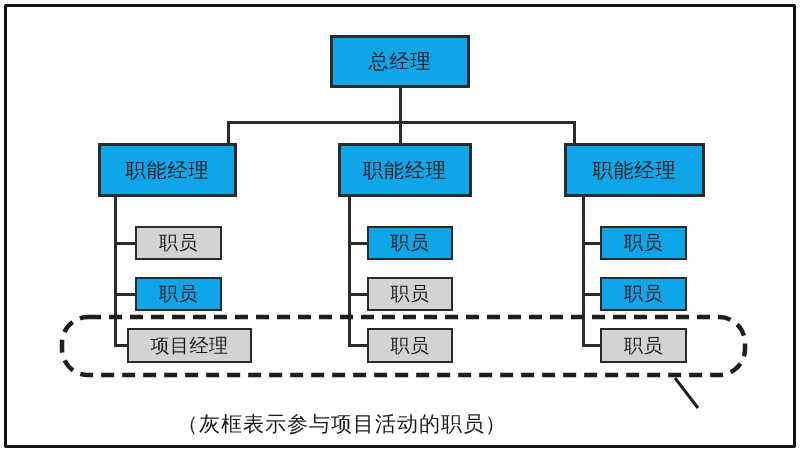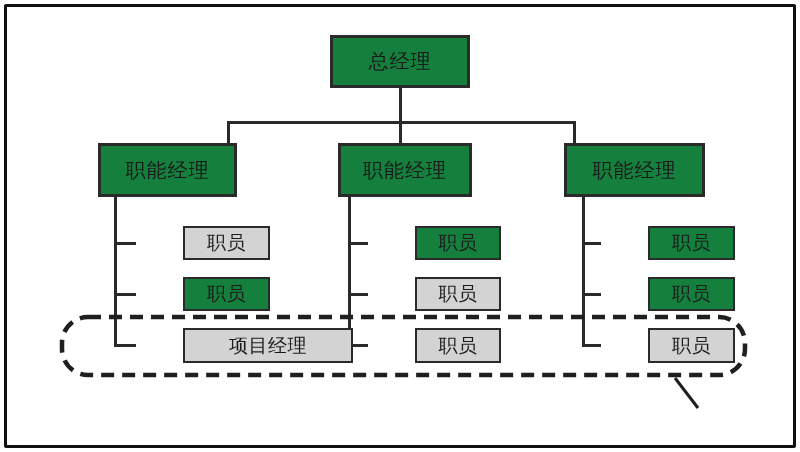--- a/index.html
+++ b/index.html
@@ -5,26 +5,26 @@
   html,body{margin:0;padding:0;background:#ffffff;}
   #canvas{
     position:relative;width:800px;height:452px;background:#ffffff;overflow:hidden;
     font-family:"DejaVu Sans","Liberation Sans",sans-serif;color:#1b1b1b;
   }
   .frame{
     position:absolute;left:4px;top:4px;width:786px;height:438px;
     border:3px solid #111;border-radius:2px;background:#fff;
   }
   .node{
-    position:absolute;box-sizing:border-box;border:3px solid #2a2a2a;background:#15803d;
+    position:absolute;box-sizing:border-box;border:3px solid #2a2a2a;background:#0ea5e9;
     display:flex;align-items:center;justify-content:center;
     font-size:20px;letter-spacing:1px;white-space:nowrap;
   }
   .node.gray{background:#d3d3d3;}
-  .staff{font-size:19px;letter-spacing:0.5px;border-width:2.5px;margin-left:48px;}
+  .staff{font-size:19px;letter-spacing:0.5px;border-width:2.5px;}
   .line{position:absolute;background:#2a2a2a;}
   .caption{
     position:absolute;font-size:21px;letter-spacing:1px;white-space:nowrap;
     color:#1b1b1b;text-align:center;
   }
   svg{position:absolute;overflow:visible;}
 </style>
 </head>
 <body>
 
@@ -73,21 +73,21 @@
   <div class="node" style="left:564px;top:143px;width:141px;height:54px;">
     <span>职能经理</span>
   </div>
 
   <div class="node staff gray" style="left:135px;top:226px;width:87px;height:34px;">
     <span>职员</span>
   </div>
   <div class="node staff" style="left:135px;top:277px;width:87px;height:34px;">
     <span>职员</span>
   </div>
-  <div class="node staff gray" style="left:135px;top:328px;width:170px;height:35px;">
+  <div class="node staff gray" style="left:127px;top:328px;width:125px;height:35px;">
     <span>项目经理</span>
   </div>
 
   <div class="node staff" style="left:367px;top:226px;width:86px;height:34px;">
     <span>职员</span>
   </div>
   <div class="node staff gray" style="left:367px;top:277px;width:86px;height:34px;">
     <span>职员</span>
   </div>
   <div class="node staff gray" style="left:367px;top:328px;width:86px;height:35px;">
@@ -97,13 +97,14 @@
   <div class="node staff" style="left:600px;top:226px;width:87px;height:34px;">
     <span>职员</span>
   </div>
   <div class="node staff" style="left:600px;top:277px;width:87px;height:34px;">
     <span>职员</span>
   </div>
   <div class="node staff gray" style="left:600px;top:328px;width:87px;height:35px;">
     <span>职员</span>
   </div>
 
+  <div class="caption" style="left:147px;top:410px;width:390px;">（灰框表示参与项目活动的职员）</div>
 </div>
 
 </body></html>

